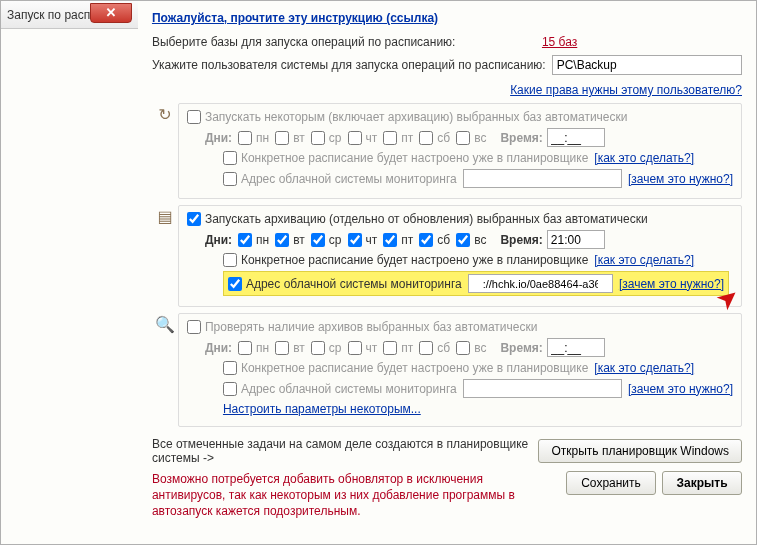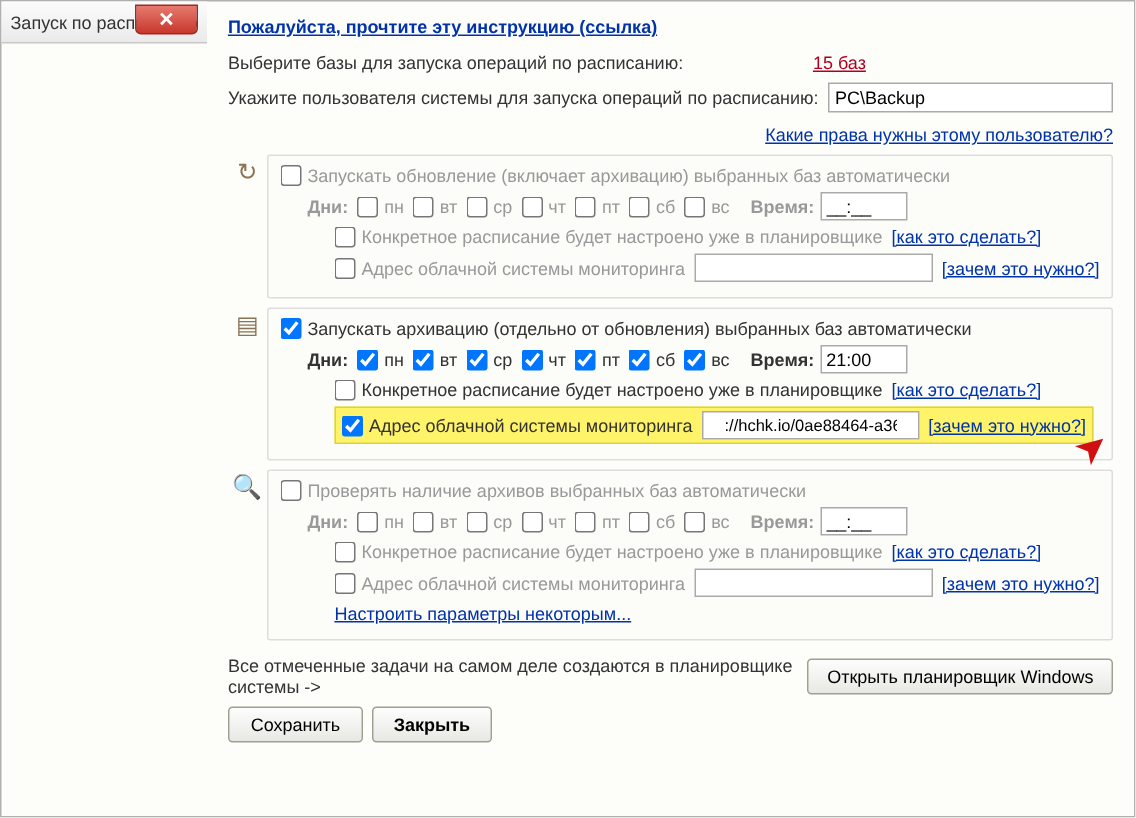--- a/index.html
+++ b/index.html
@@ -235,21 +235,21 @@
 
     <div class="right-link">
       <a class="hyperlink">Какие права нужны этому пользователю?</a>
     </div>
 
     <div class="group">
       <div class="group-icon">↻</div>
       <div class="group-body">
         <div class="grp-row">
           <input type="checkbox" style="">
-          <span class="dim">Запускать обновление (включает архивацию) выбранных баз автоматически</span>
+          <span class="dim">Запускать некоторым (включает архивацию) выбранных баз автоматически</span>
         </div>
         <div class="grp-row indent">
           <span class="days-label dim">Дни:</span>
           <input type="checkbox" style="">
             <span class="day-lbl dim">пн</span>
           <input type="checkbox" style="">
             <span class="day-lbl dim">вт</span>
           <input type="checkbox" style="">
             <span class="day-lbl dim">ср</span>
           <input type="checkbox" style="">
@@ -362,20 +362,21 @@
         </div>
       </div>
     </div>
 
     <div class="row note">
       <span style="flex:1;">Все отмеченные задачи на самом деле создаются в планировщике системы -&gt;</span>
       <button class="wbtn" style="min-width:190px;">Открыть планировщик Windows</button>
     </div>
 
     <div class="bottom-area">
+      <div class="warn">Возможно потребуется добавить обновлятор в исключения антивирусов, так как некоторым из них добавление программы в автозапуск кажется подозрительным.</div>
       <div class="btn-row-inner">
         <button class="wbtn" style="min-width:90px;">Сохранить</button>
         <button class="wbtn" style="min-width:80px; font-weight:bold;">Закрыть</button>
       </div>
     </div>
 
   </div>
 </div>
 
 </body></html>

